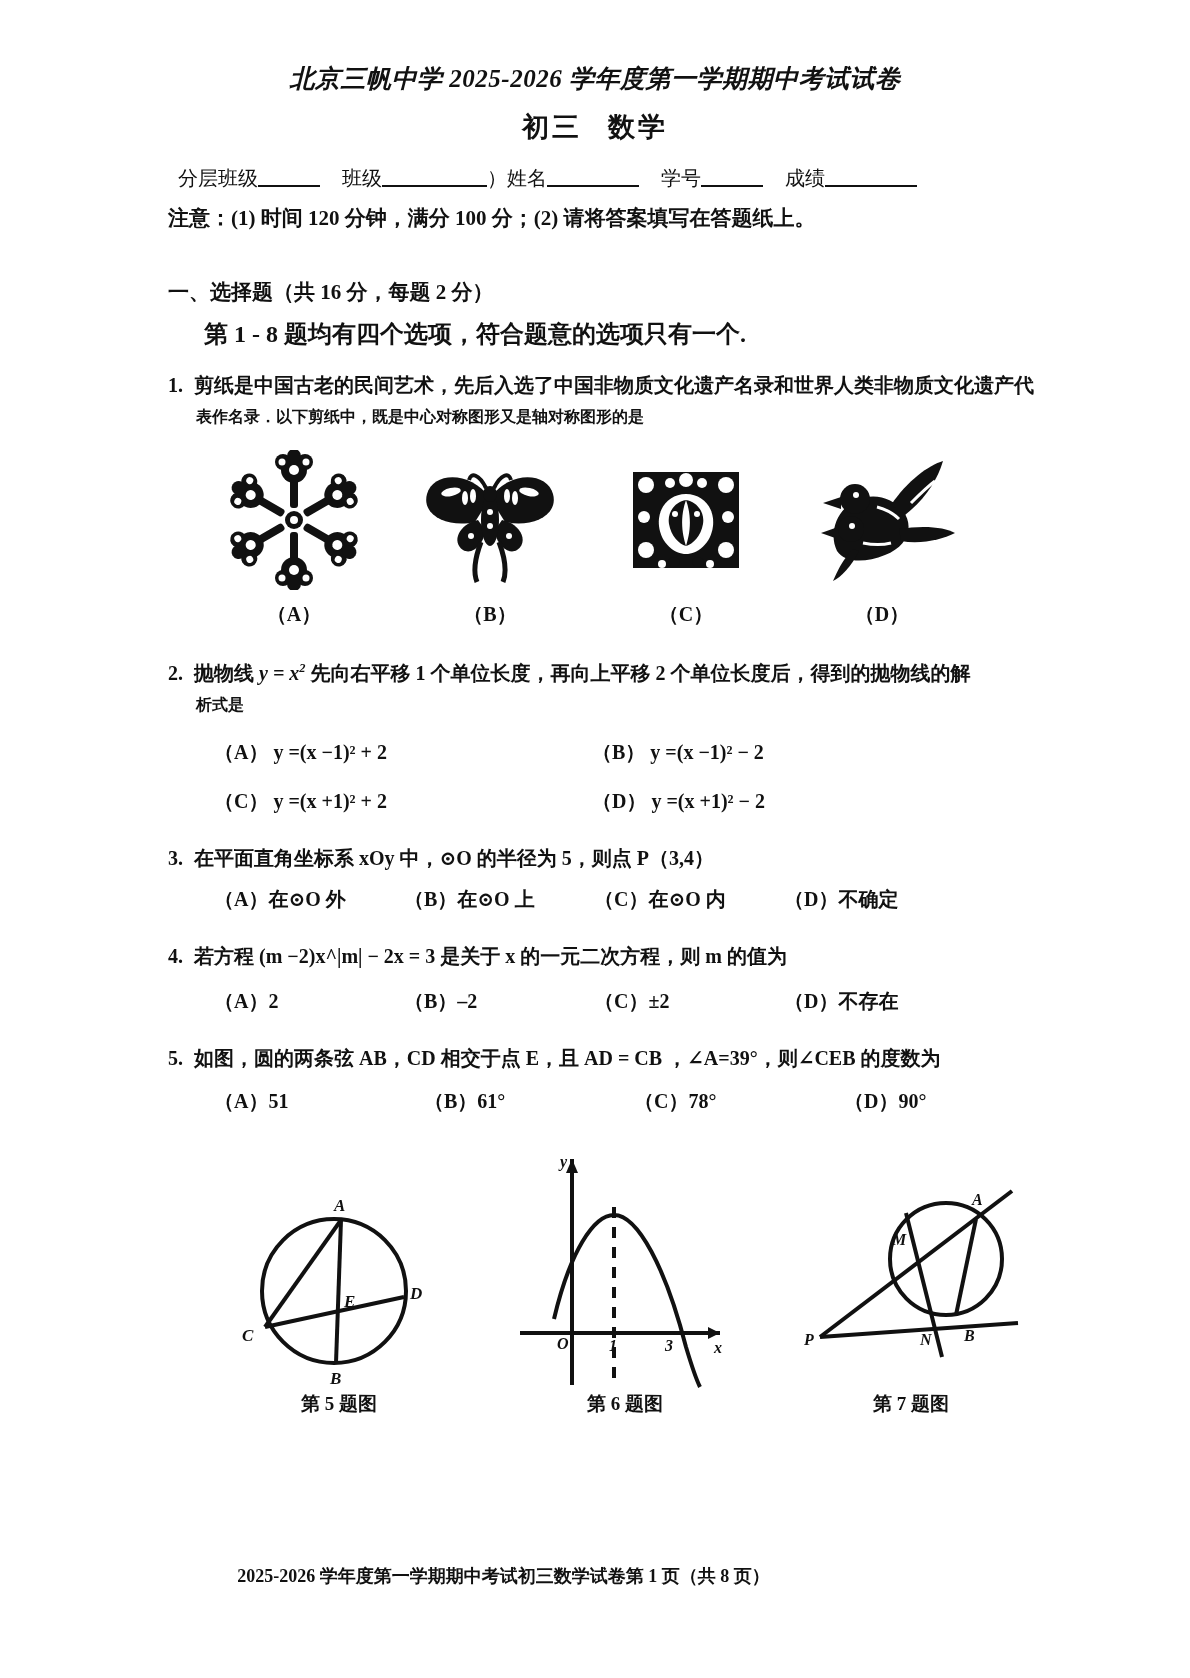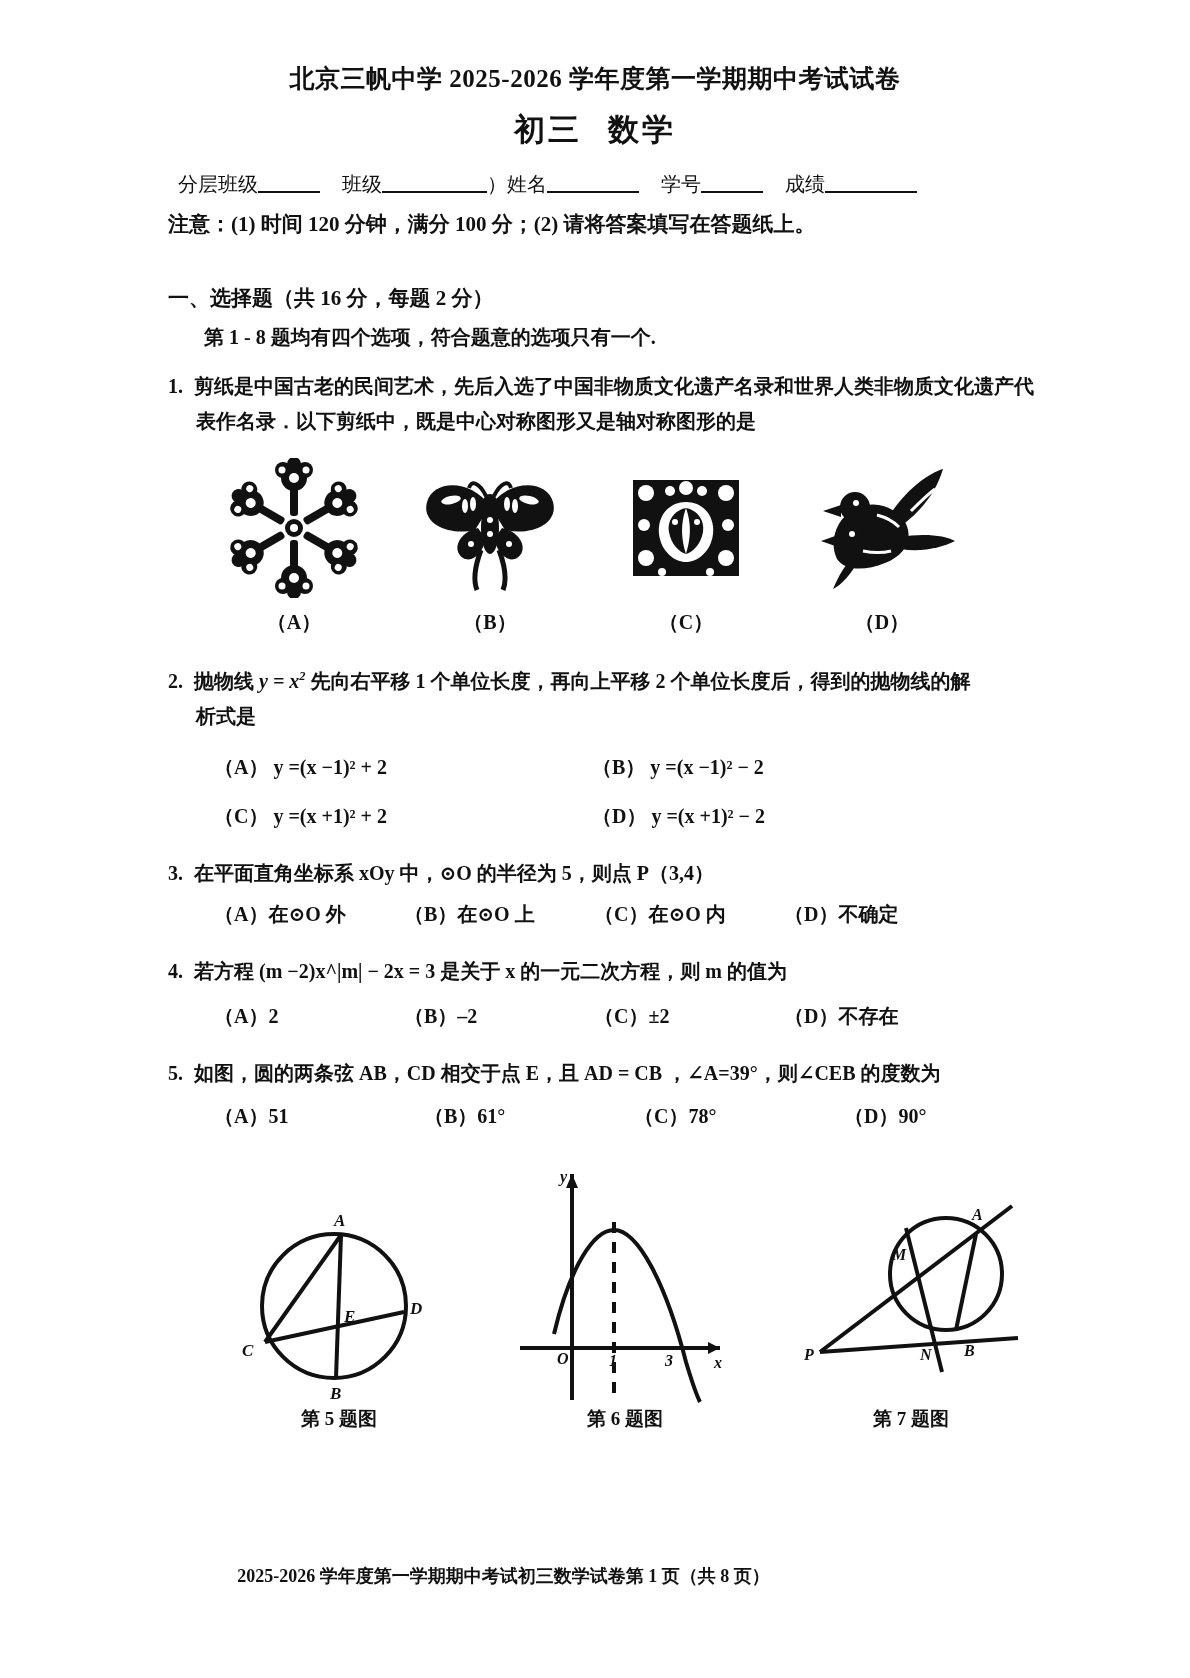--- a/index.html
+++ b/index.html
@@ -24,25 +24,26 @@
   }
 
   
   .doc-title {
     text-align: center;
     font-weight: bold;
     font-size: 25px;
     letter-spacing: 0.5px;
     margin: 62px 0 0 0;
     font-family: "Liberation Serif", "DejaVu Serif", serif;
+    font-style: italic;
   }
   .doc-subtitle {
     text-align: center;
     font-weight: bold;
-    font-size: 31px;
+    font-size: 27px;
     margin: 14px 0 0 0;
     letter-spacing: 3px;
   }
   .doc-subtitle .gap { display:inline-block; width: 26px; }
 
   .id-line {
     margin: 20px 0 0 0;
     padding-left: 178px;
     font-size: 20px;
     font-weight: normal;
@@ -71,41 +72,41 @@
   
   .section-title {
     margin: 46px 0 0 0;
     padding-left: 168px;
     font-size: 21px;
     font-weight: bold;
   }
   .section-note {
     margin: 12px 0 0 0;
     padding-left: 204px;
-    font-size: 20px;
+    font-size: 24px;
     font-weight: bold;
   }
 
   
   .q {
     padding-left: 168px;
     padding-right: 120px;
     margin-top: 18px;
     font-size: 20px;
     font-weight: bold;
     line-height: 1.75;
   }
   .q-num {
     display: inline-block;
     width: 26px;
   }
   .q-body { display: inline; }
   .q-cont {
     padding-left: 196px;
-    font-size: 20px;
+    font-size: 16px;
     font-weight: bold;
     line-height: 1.75;
   }
   em.it {
     font-style: italic;
     font-weight: bold;
     font-family: "Liberation Serif", "DejaVu Serif", serif;
   }
   sup.pw { font-size: 0.62em; vertical-align: super; font-style: italic; }
 

